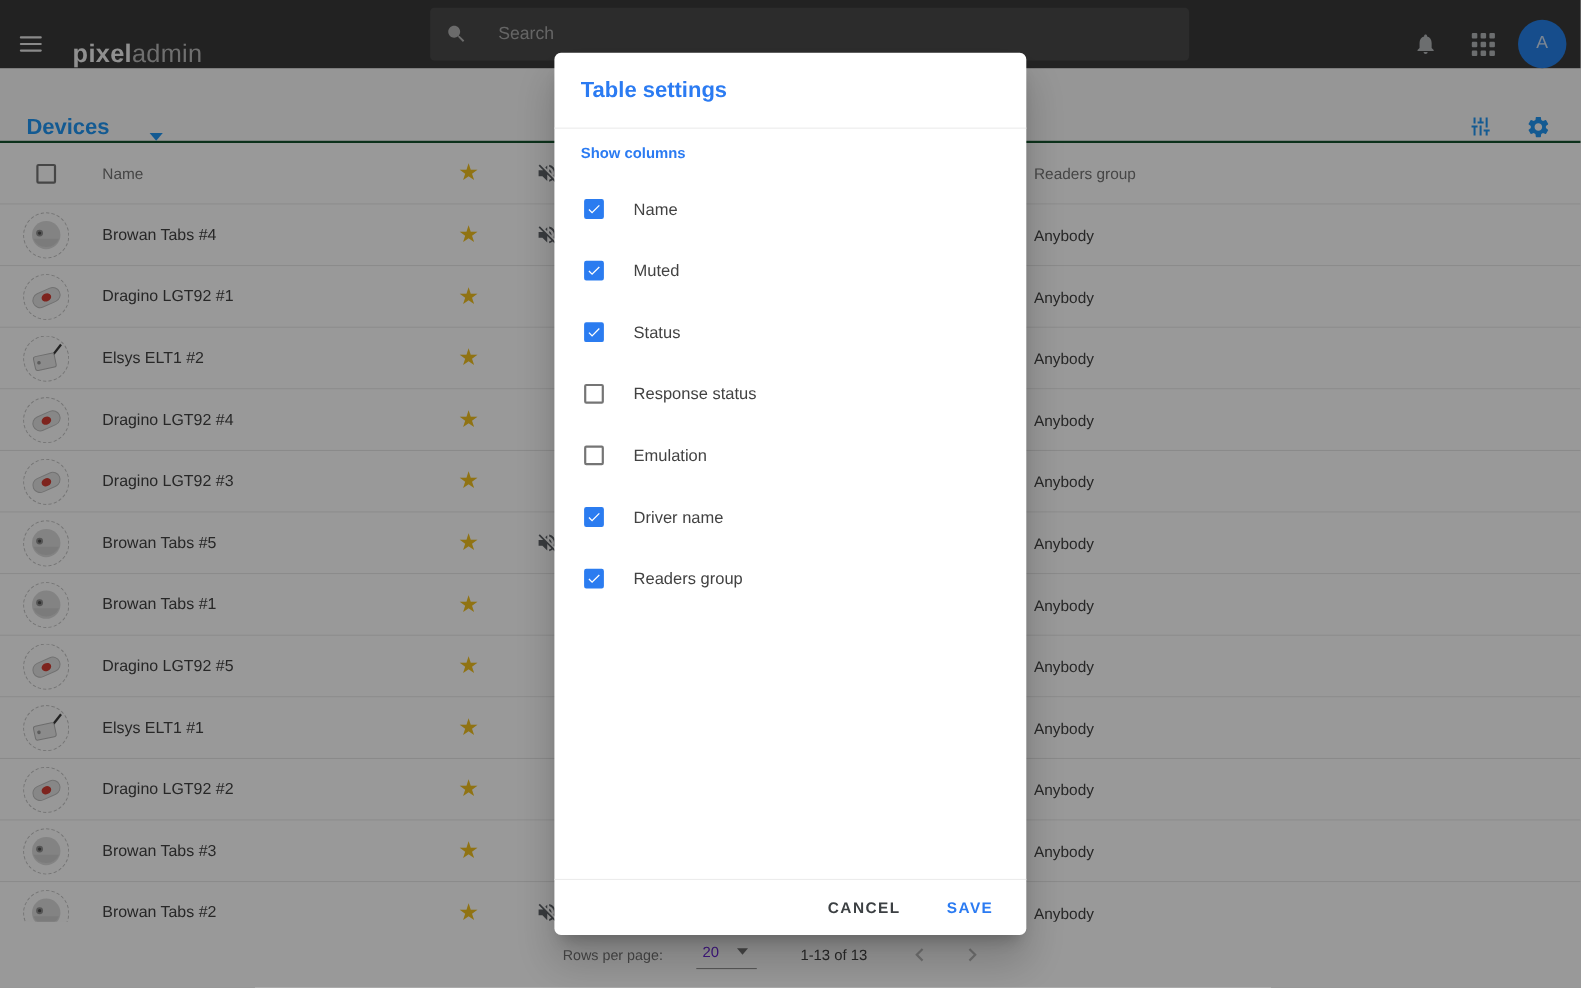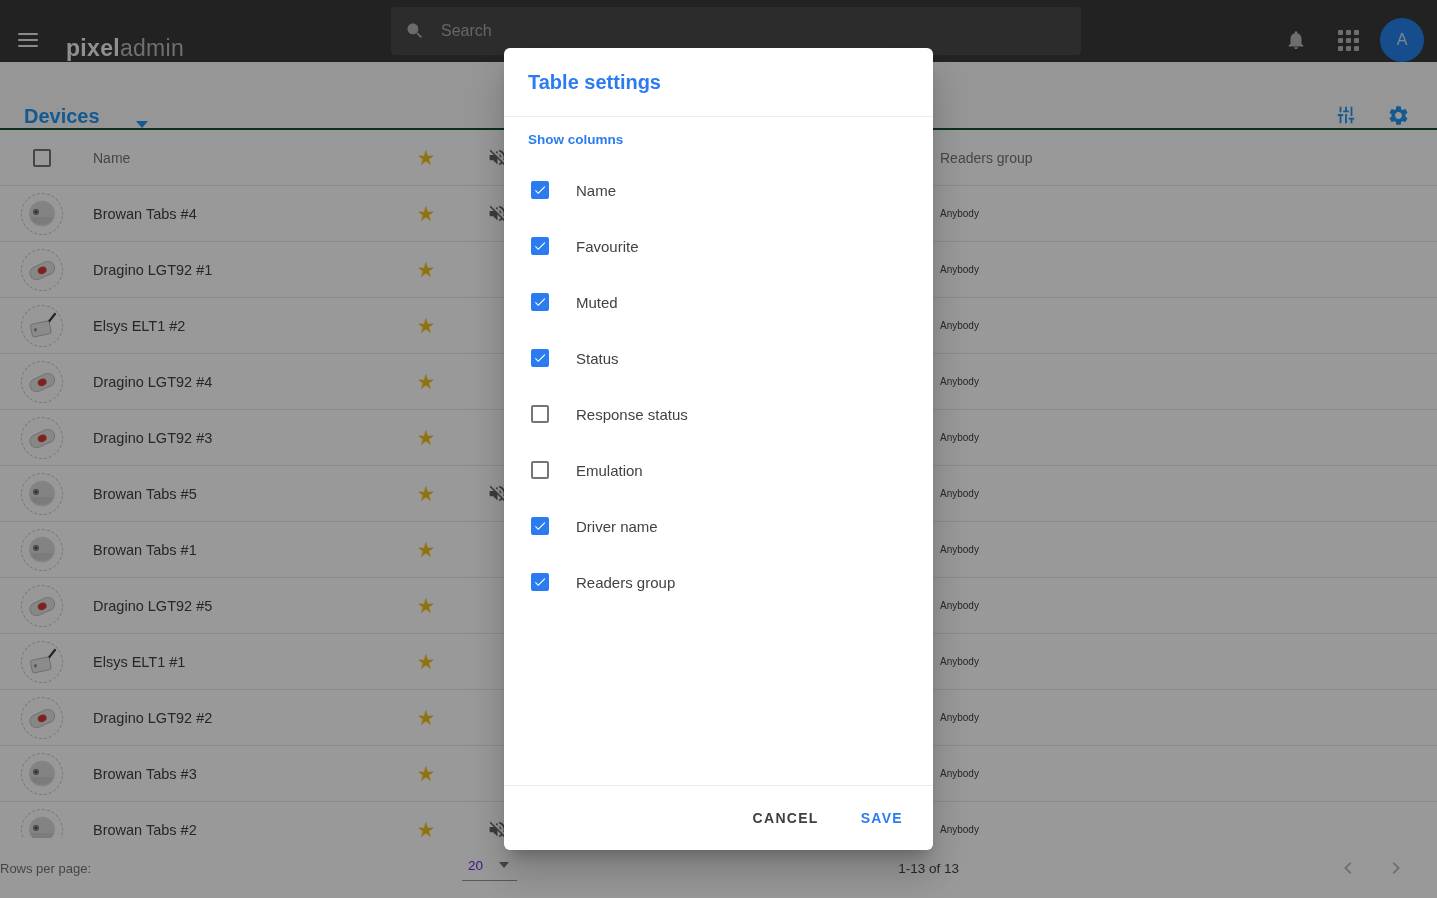--- a/index.html
+++ b/index.html
@@ -11,21 +11,21 @@
 
   
   .topbar { height:62px; background:#3a3a3a; display:flex; align-items:flex-end; position:relative; }
   .icon-btn { border:none; background:transparent; cursor:pointer; display:flex; align-items:center; justify-content:center; }
   .hamburger { width:44px; height:44px; margin-left:6px; flex-direction:column; gap:4px; }
   .hamburger span { display:block; width:20px; height:2px; background:#e6e6e6; border-radius:1px; }
   .logo { margin-left:16px; font-size:23px; color:#b9b9b9; letter-spacing:.3px; user-select:none; }
   .logo b { color:#f1f1f1; font-weight:700; }
   .search { position:absolute; left:391px; top:7px; width:690px; height:48px; background:#4a4a4a; border-radius:4px; display:flex; align-items:center; padding:0 14px; }
   .search svg { flex:0 0 auto; }
-  .search input { flex:1; margin-left:16px; background:transparent; border:none; outline:none; font-size:16px; color:#dddddd; font-family:inherit; }
+  .search input { flex:1; margin-left:28px; background:transparent; border:none; outline:none; font-size:16px; color:#dddddd; font-family:inherit; }
   .search input::placeholder { color:#a9a9a9; }
   .topbar-right { margin-left:auto; display:flex; align-items:center; gap:12px; padding-right:13px; }
   .bell-btn,.grid-btn { width:40px; height:40px; }
   .grid-dots { display:grid; grid-template-columns:repeat(3,5px); grid-template-rows:repeat(3,5px); gap:3px; }
   .grid-dots i { background:#b4b7ba; border-radius:1px; }
   .avatar { width:44px; height:44px; border-radius:50%; background:#2680e9; color:#cfe0f5; font-size:16px; display:flex; align-items:center; justify-content:center; border:none; cursor:pointer; font-family:inherit; }
 
   
   .page-header { height:68px; display:flex; align-items:flex-end; padding:0 26px 0 24px; background:#fafafa; border-bottom:2px solid #14532d; }
   .page-title { font-size:20px; font-weight:700; color:#2196f3; }
@@ -34,51 +34,51 @@
   .header-icons .icon-btn { width:26px; height:26px; }
 
   
   .table-card { background:#ffffff; height:708px; overflow:hidden; }
   .thead,.trow { display:flex; align-items:center; height:56px; border-bottom:1px solid #e6e6e6; background:#fff; }
   .c-check { width:84px; display:flex; justify-content:center; }
   .c-name  { width:316px; padding-left:9px; font-size:14.5px; color:#424242; }
   .thead .c-name { color:#757575; font-size:14px; }
   .c-star  { width:52px; display:flex; justify-content:center; }
   .c-muted { width:90px; display:flex; justify-content:center; }
-  .c-readers { margin-left:auto; width:497px; font-size:10px; color:#424242; }
+  .c-readers { margin-left:auto; width:497px; font-size:14px; color:#424242; }
   .thead .c-readers { color:#757575; font-size:14px; }
   .star { font-size:21px; color:#f0c020; line-height:1; cursor:pointer; }
   .cb { width:18px; height:18px; border-radius:2px; border:2px solid #757575; background:#fff; cursor:pointer; display:flex; align-items:center; justify-content:center; }
   .cb.checked { border-color:#2b7cf0; background:#2b7cf0; }
   .cb svg { display:none; }
   .cb.checked svg { display:block; }
   .avatar-thumb { width:42px; height:42px; border-radius:50%; border:1px dashed #c4c4c4; background:#fdfdfd; display:flex; align-items:center; justify-content:center; }
   .avatar-thumb svg { width:36px; height:36px; }
 
   
-  .tfoot { height:60px; background:#fff; display:flex; align-items:center; justify-content:space-between; padding-right:27px; font-size:13px; color:#757575; }
+  .tfoot { height:60px; background:#fff; display:flex; align-items:center; justify-content:center; padding-right:27px; font-size:13px; color:#757575; }
   .rpp { margin-left:30px; display:flex; align-items:center; gap:16px; padding:2px 8px 7px 6px; border-bottom:1px solid #949494; cursor:pointer; }
   .rpp-value { font-size:13.5px; color:#6d28d9; }
   .rpp-caret { width:0; height:0; border-left:5px solid transparent; border-right:5px solid transparent; border-top:6px solid #757575; }
   .range { margin-left:40px; font-size:13.5px; color:#424242; }
   .pager { margin-left:34px; display:flex; align-items:center; gap:20px; }
   .pager .icon-btn { width:28px; height:28px; }
 
   
   .scrim { position:fixed; inset:0; background:rgba(0,0,0,0.40); z-index:50; }
   .modal { position:fixed; left:504px; top:48px; width:429px; height:802px; background:#fff; border-radius:6px; z-index:60;
            box-shadow:0 11px 15px -7px rgba(0,0,0,.25), 0 24px 38px 3px rgba(0,0,0,.18); display:flex; flex-direction:column; }
   .modal-header { height:69px; display:flex; align-items:center; padding:0 24px; border-bottom:1px solid #ececec; }
   .modal-title { font-size:20px; font-weight:700; color:#2b7bf2; }
   .modal-body { flex:1; padding:0 24px; }
   .section-label { margin-top:15px; font-size:13.5px; font-weight:700; color:#2b7bf2; }
   .options { margin-top:15px; margin-left:3px; }
   .opt-row { height:56px; display:flex; align-items:center; cursor:pointer; }
   .opt-label { margin-left:27px; font-size:15px; color:#424242; }
-  .modal-footer { height:65px; border-top:1px solid #ececec; display:flex; align-items:center; justify-content:flex-end; padding-right:28px; gap:38px; }
+  .modal-footer { height:51px; border-top:1px solid #ececec; display:flex; align-items:center; justify-content:flex-end; padding-right:28px; gap:38px; }
   .dlg-btn { border:none; background:transparent; font-family:inherit; font-size:14px; font-weight:700; letter-spacing:1.3px; cursor:pointer; padding:8px 2px; }
   .btn-cancel { color:#3c4043; }
   .btn-save { color:#2b7bf2; }
 
   .hidden-defs { position:absolute; width:0; height:0; overflow:hidden; }
 </style>
 </head>
 <body>
 
 <svg class="hidden-defs" aria-hidden="true">
@@ -451,79 +451,71 @@
     <div class="options" id="options-host">
   <div class="opt-row">
     <span class="cb checked">
       <svg width="14" height="14" viewBox="0 0 24 24">
               <path fill="#ffffff" d="M9 16.17L4.83 12l-1.42 1.41L9 19 21 7l-1.41-1.41z"></path>
             </svg>
     </span>
     <span class="opt-label">Name</span>
   </div>
 
+
   <div class="opt-row">
     <span class="cb checked">
       <svg width="14" height="14" viewBox="0 0 24 24">
               <path fill="#ffffff" d="M9 16.17L4.83 12l-1.42 1.41L9 19 21 7l-1.41-1.41z"></path>
             </svg>
     </span>
-    <span class="opt-label">Favourite</span>
+    <span class="opt-label">Muted</span>
   </div>
 
   <div class="opt-row">
     <span class="cb checked">
       <svg width="14" height="14" viewBox="0 0 24 24">
               <path fill="#ffffff" d="M9 16.17L4.83 12l-1.42 1.41L9 19 21 7l-1.41-1.41z"></path>
             </svg>
     </span>
-    <span class="opt-label">Muted</span>
+    <span class="opt-label">Status</span>
+  </div>
+
+
+  <div class="opt-row">
+    <span class="cb">
+      
+    </span>
+    <span class="opt-label">Response status</span>
+  </div>
+
+  <div class="opt-row">
+    <span class="cb">
+      
+    </span>
+    <span class="opt-label">Emulation</span>
   </div>
 
   <div class="opt-row">
     <span class="cb checked">
       <svg width="14" height="14" viewBox="0 0 24 24">
               <path fill="#ffffff" d="M9 16.17L4.83 12l-1.42 1.41L9 19 21 7l-1.41-1.41z"></path>
             </svg>
     </span>
-    <span class="opt-label">Status</span>
-  </div>
-
-
-  <div class="opt-row">
-    <span class="cb">
-      
-    </span>
-    <span class="opt-label">Response status</span>
-  </div>
-
-  <div class="opt-row">
-    <span class="cb">
-      
-    </span>
-    <span class="opt-label">Emulation</span>
-  </div>
+    <span class="opt-label">Driver name</span>
+  </div>
+
+
 
   <div class="opt-row">
     <span class="cb checked">
       <svg width="14" height="14" viewBox="0 0 24 24">
               <path fill="#ffffff" d="M9 16.17L4.83 12l-1.42 1.41L9 19 21 7l-1.41-1.41z"></path>
             </svg>
     </span>
-    <span class="opt-label">Driver name</span>
-  </div>
-
-
-
-  <div class="opt-row">
-    <span class="cb checked">
-      <svg width="14" height="14" viewBox="0 0 24 24">
-              <path fill="#ffffff" d="M9 16.17L4.83 12l-1.42 1.41L9 19 21 7l-1.41-1.41z"></path>
-            </svg>
-    </span>
     <span class="opt-label">Readers group</span>
   </div>
 </div>
   </div>
   <div class="modal-footer">
     <button class="dlg-btn btn-cancel">CANCEL</button>
     <button class="dlg-btn btn-save">SAVE</button>
   </div>
 </div>
 

